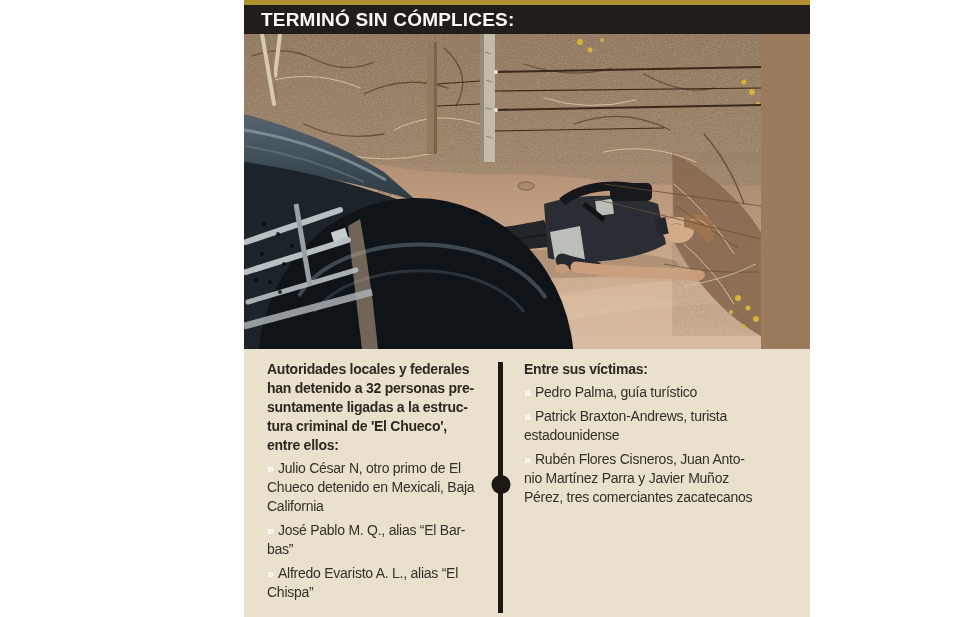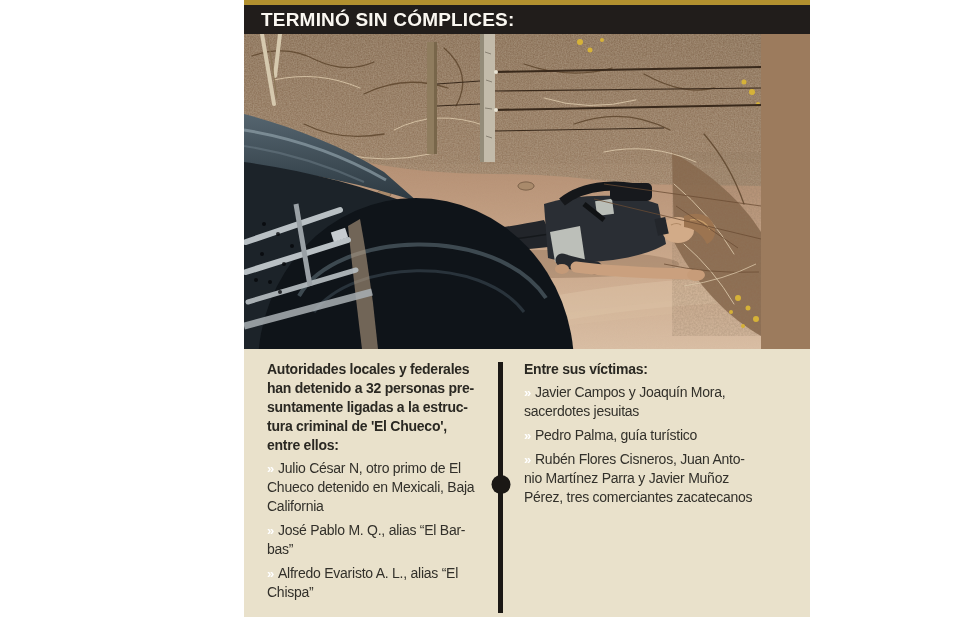--- a/index.html
+++ b/index.html
@@ -232,21 +232,21 @@
 Chispa”</span></p>
     </div>
 
     <div class="divider">
       <div class="dot"></div>
     </div>
 
     <div class="col col-right">
       <p class="coltitle">Entre sus víctimas:</p>
 
-      <p class="item"><span class="bullet">»</span><span class="itxt">Javier Campos y Joaquín Mora,
-sacerdotes jesuitas</span></p>
       <p class="item"><span class="bullet">»</span><span class="itxt">Pedro Palma, guía turístico</span></p>
+      <p class="item"><span class="bullet">»</span><span class="itxt">Patrick Braxton-Andrews, turista
+estadounidense</span></p>
       <p class="item"><span class="bullet">»</span><span class="itxt">Rubén Flores Cisneros, Juan Anto-
 nio Martínez Parra y Javier Muñoz
 Pérez, tres comerciantes zacatecanos</span></p>
     </div>
   </div>
 </div>
 
 </body></html>

